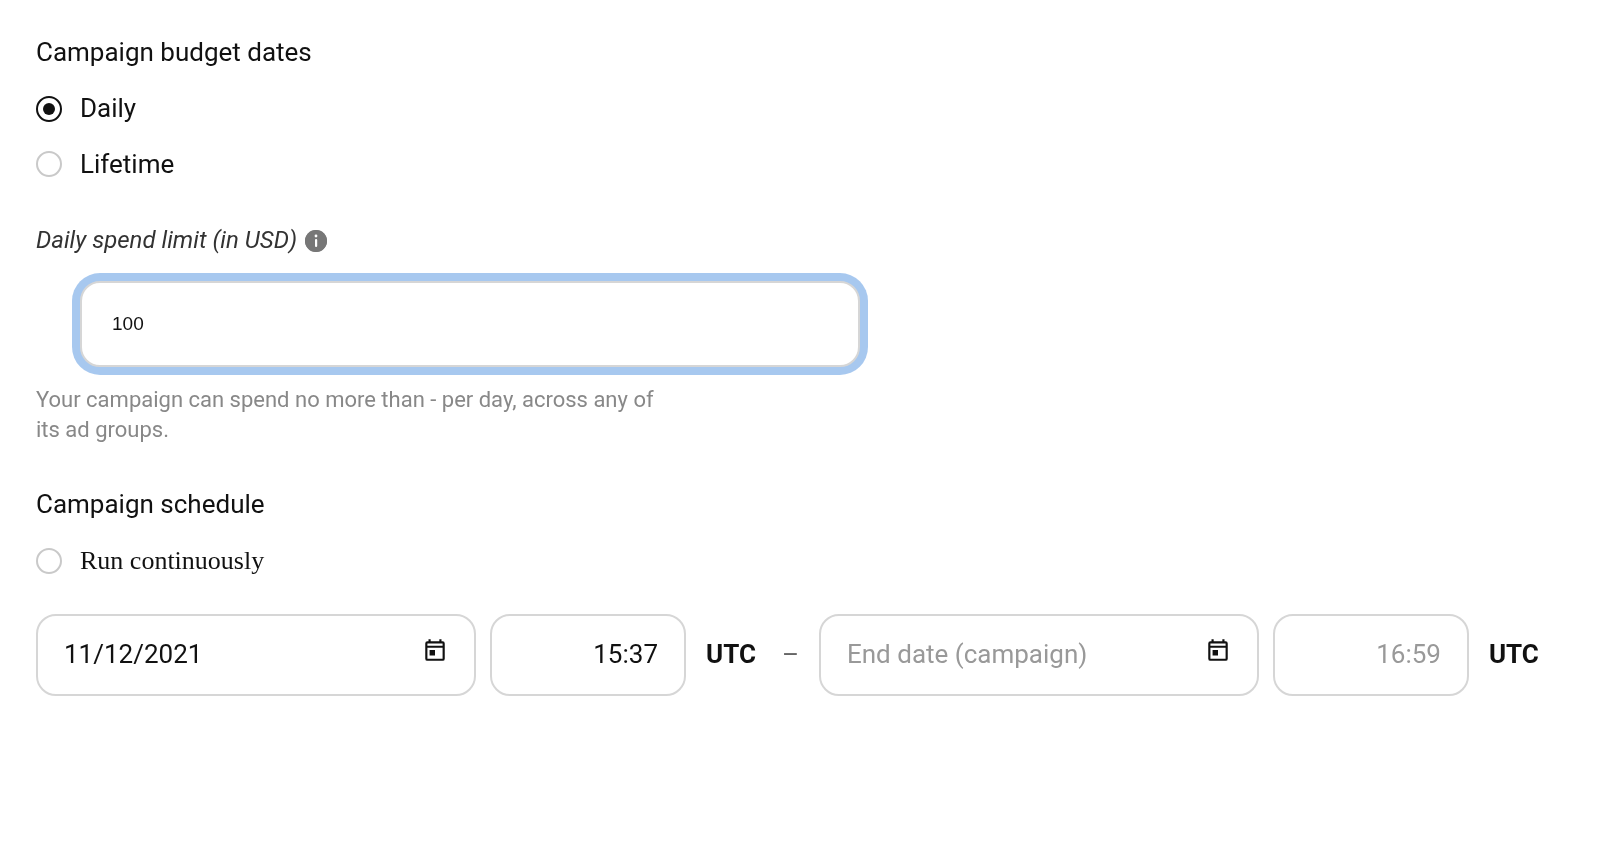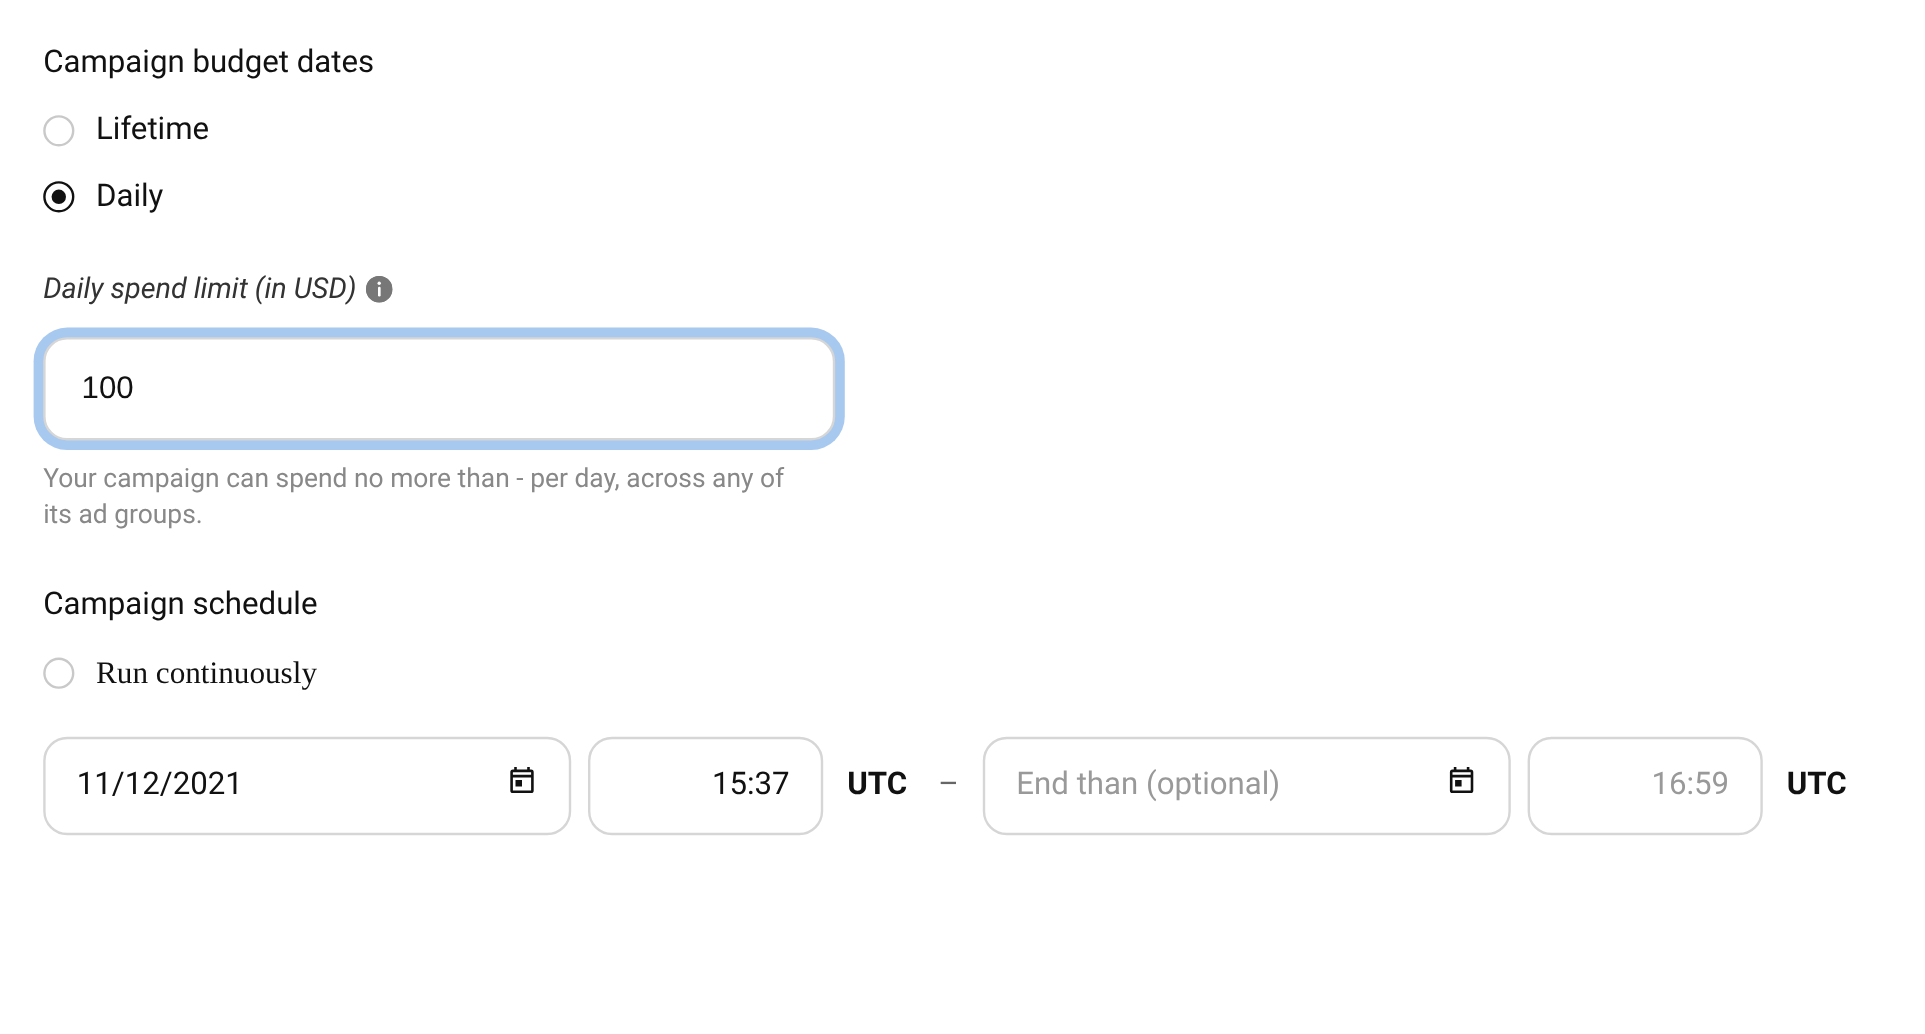--- a/index.html
+++ b/index.html
@@ -70,30 +70,31 @@
     height: 22px;
     border-radius: 50%;
     background: #777;
     color: #fff;
     display: flex;
     align-items: center;
     justify-content: center;
     flex-shrink: 0;
   }
   .spend-input {
-    width: 660px;
+    width: 780px;
     max-width: 100%;
     height: 86px;
     border: 2px solid #d6d6d6;
     border-radius: 20px;
     padding: 0 30px;
-    font-size: 26px;
+    font-size: 19px;
     color: #111;
     outline: none;
     box-shadow: 0 0 0 8px rgba(120,170,230,0.65);
+    margin-left: 44px;
   }
   .helper-text {
     font-size: 22px;
     color: #888;
     margin-top: 18px;
     max-width: 620px;
     line-height: 1.4;
     margin-bottom: 42px;
   }
   .schedule-row {
@@ -124,26 +125,26 @@
 </head>
 <body>
 
 
 
 
 <div class="section-title">Campaign budget dates</div>
 
 <div class="radio-group">
   <div class="radio-item">
+    <div class="radio-circle selected"></div>
+    <div class="radio-label">Daily</div>
+  </div>
+  <div class="radio-item">
     <div class="radio-circle"></div>
     <div class="radio-label">Lifetime</div>
-  </div>
-  <div class="radio-item">
-    <div class="radio-circle selected"></div>
-    <div class="radio-label">Daily</div>
   </div>
 </div>
 
 
 <div class="field-label-row">
   <span class="field-label">Daily spend limit (in USD)</span>
   <span class="info-icon">
     <svg width="22" height="22" viewBox="0 0 22 22">
       <circle cx="11" cy="11" r="11" fill="#777"></circle>
       <rect x="10" y="9" width="2.2" height="8" rx="1" fill="#fff"></rect>
@@ -180,21 +181,21 @@
 
   <div class="schedule-input time">
     <span>15:37</span>
   </div>
 
   <span class="tz-label">UTC</span>
 
   <span class="dash">–</span>
 
   <div class="schedule-input date">
-    <span class="placeholder">End than (optional)</span>
+    <span class="placeholder">End date (campaign)</span>
     <span>
       <svg width="26" height="26" viewBox="0 0 24 24" fill="#111">
           <path d="M19 4h-1V2h-2v2H8V2H6v2H5a2 2 0 0 0-2 2v14a2 2 0 0 0 2 2h14a2 2 0 0 0 2-2V6a2 2 0 0 0-2-2zm0 16H5V10h14v10zM5 8V6h14v2H5zm2 4h5v5H7v-5z"></path>
         </svg>
     </span>
   </div>
 
   <div class="schedule-input time">
     <span class="placeholder-time">16:59</span>
   </div>

